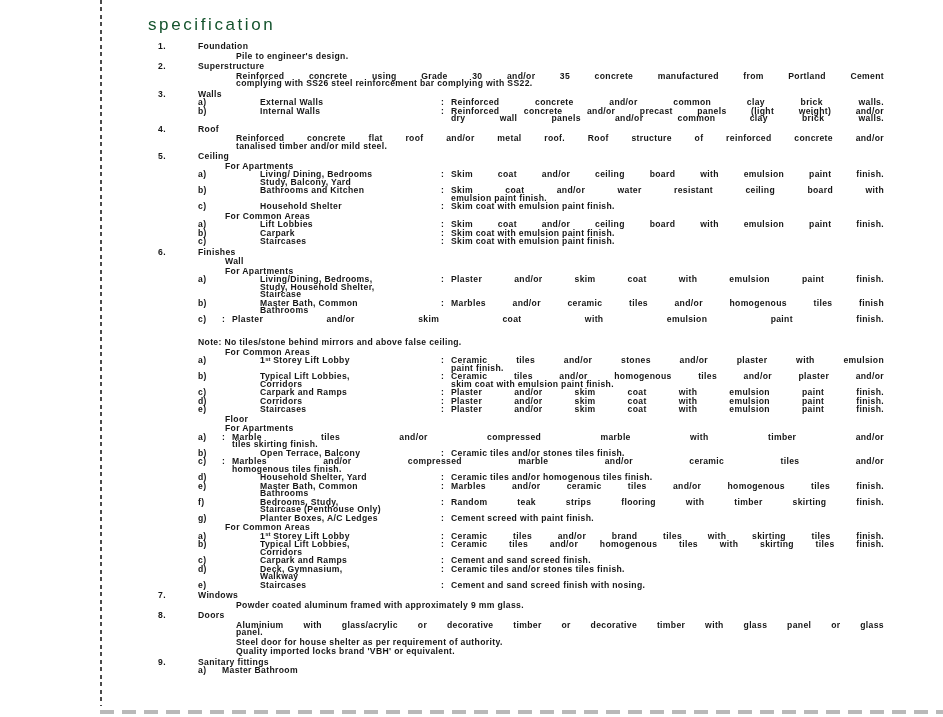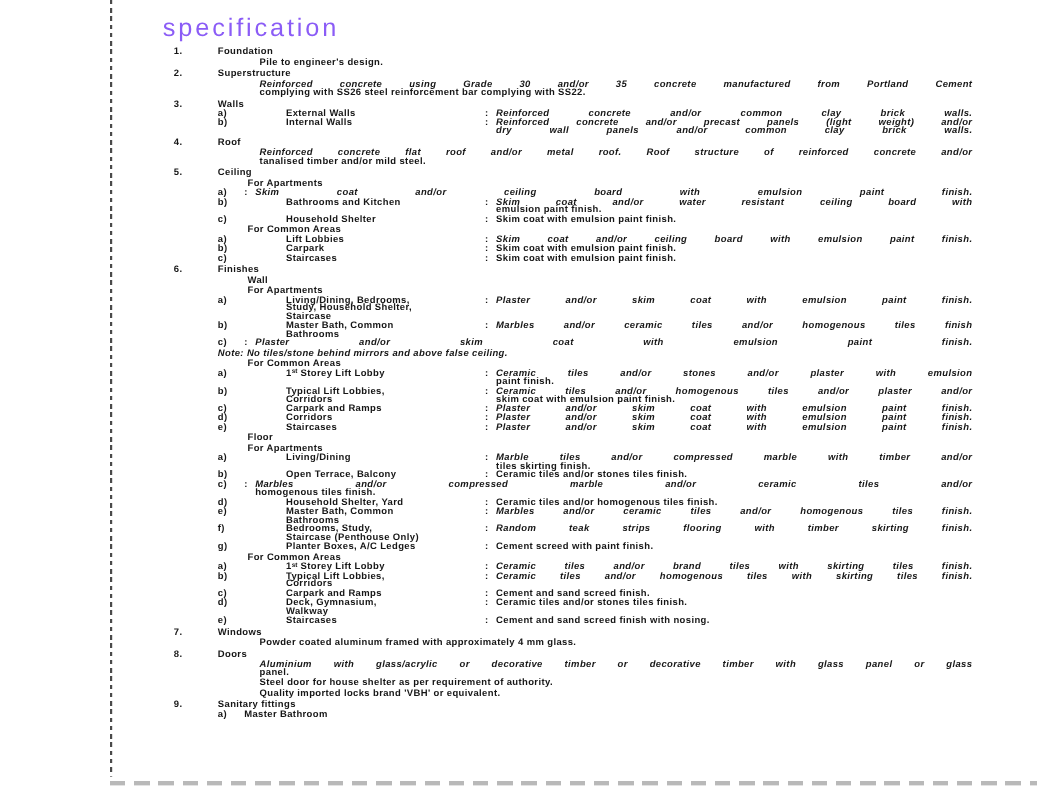--- a/index.html
+++ b/index.html
@@ -11,36 +11,36 @@
   .fold-line{
     position:absolute;left:100px;top:0;width:2px;height:706px;
     background:repeating-linear-gradient(to bottom,#4a4a4a 0 4px,transparent 4px 7.5px);
   }
   .cut-line{
     position:absolute;left:100px;right:0;top:710px;height:4px;
     background:repeating-linear-gradient(to right,#b9b9b9 0 14px,transparent 14px 22px);
   }
   .content{position:absolute;left:148px;top:12px;width:736px;}
   .title{
-    font-weight:400;font-size:23px;line-height:26px;letter-spacing:2.6px;
-    margin:0 0 5px 0;color:#8b5cf6;
+    font-weight:400;font-size:17px;line-height:26px;letter-spacing:2.6px;
+    margin:0 0 5px 0;color:#14532d;
   }
   .section{display:flex;margin-top:3px;}
   .num{flex:0 0 50px;box-sizing:border-box;padding-left:10px;}
   .sbody{flex:1;min-width:0;}
   .sub{margin-top:2px;padding-left:27px;}
   .row{display:flex;margin-top:1px;}
   .letter{flex:0 0 24px;}
   .label{flex:0 0 181px;min-width:0;margin-left:38px;}
   .vcell{flex:1;display:flex;min-width:0;}
   .colon{flex:0 0 10px;}
   .vlines{flex:1;min-width:0;}
   .tl{min-height:7.5px;}
-  .tl.fill{text-align:justify;text-align-last:justify;font-style:italic;}
-  .note{margin-top:2px;font-style:italic;}
+  .tl.fill{text-align:justify;text-align-last:justify;}
+  .note{margin-top:16px;}
   .para{margin-top:2px;padding-left:38px;}
   .para.indent{margin-left:24px;}
   .sub2{display:flex;margin-top:1px;}
   sup{font-size:6px;line-height:0;vertical-align:baseline;position:relative;top:-2.5px;letter-spacing:0;}
 </style>
 </head>
 <body>
 
 <div class="page">
   <div class="fold-line"></div>
@@ -108,20 +108,24 @@
             </div>
           </div>
         </div>
         <div class="section">
           <div class="num">5.</div>
           <div class="sbody">
             <div class="head">Ceiling</div>
             <div class="sub">For Apartments</div>
             <div class="row">
               <div class="letter">a)</div>
+              <div class="label">
+                <div class="tl">Living/ Dining, Bedrooms</div>
+                <div class="tl">Study, Balcony, Yard</div>
+              </div>
               <div class="vcell">
                 <span class="colon">:</span>
                 <div class="vlines">
                   <div class="tl fill">Skim coat and/or ceiling board with emulsion paint finish.</div>
                 </div>
               </div>
             </div>
             <div class="row">
               <div class="letter">b)</div>
               <div class="label">
@@ -290,23 +294,20 @@
                 <span class="colon">:</span>
                 <div class="vlines">
                   <div class="tl fill">Plaster and/or skim coat with emulsion paint finish.</div>
                 </div>
               </div>
             </div>
             <div class="sub">Floor</div>
             <div class="sub">For Apartments</div>
             <div class="row">
               <div class="letter">a)</div>
-              <div class="label">
-                <div class="tl">Living/Dining</div>
-              </div>
               <div class="vcell">
                 <span class="colon">:</span>
                 <div class="vlines">
                   <div class="tl fill">Marble tiles and/or compressed marble with timber and/or</div>
                   <div class="tl">tiles skirting finish.</div>
                 </div>
               </div>
             </div>
             <div class="row">
               <div class="letter">b)</div>
@@ -443,21 +444,21 @@
                 </div>
               </div>
             </div>
           </div>
         </div>
         <div class="section">
           <div class="num">7.</div>
           <div class="sbody">
             <div class="head">Windows</div>
             <div class="para">
-              <div class="tl">Powder coated aluminum framed with approximately 4 mm glass.</div>
+              <div class="tl">Powder coated aluminum framed with approximately 9 mm glass.</div>
             </div>
           </div>
         </div>
         <div class="section">
           <div class="num">8.</div>
           <div class="sbody">
             <div class="head">Doors</div>
             <div class="para">
               <div class="tl fill">Aluminium with glass/acrylic or decorative timber or decorative timber with glass panel or glass</div>
               <div class="tl">panel.</div>

